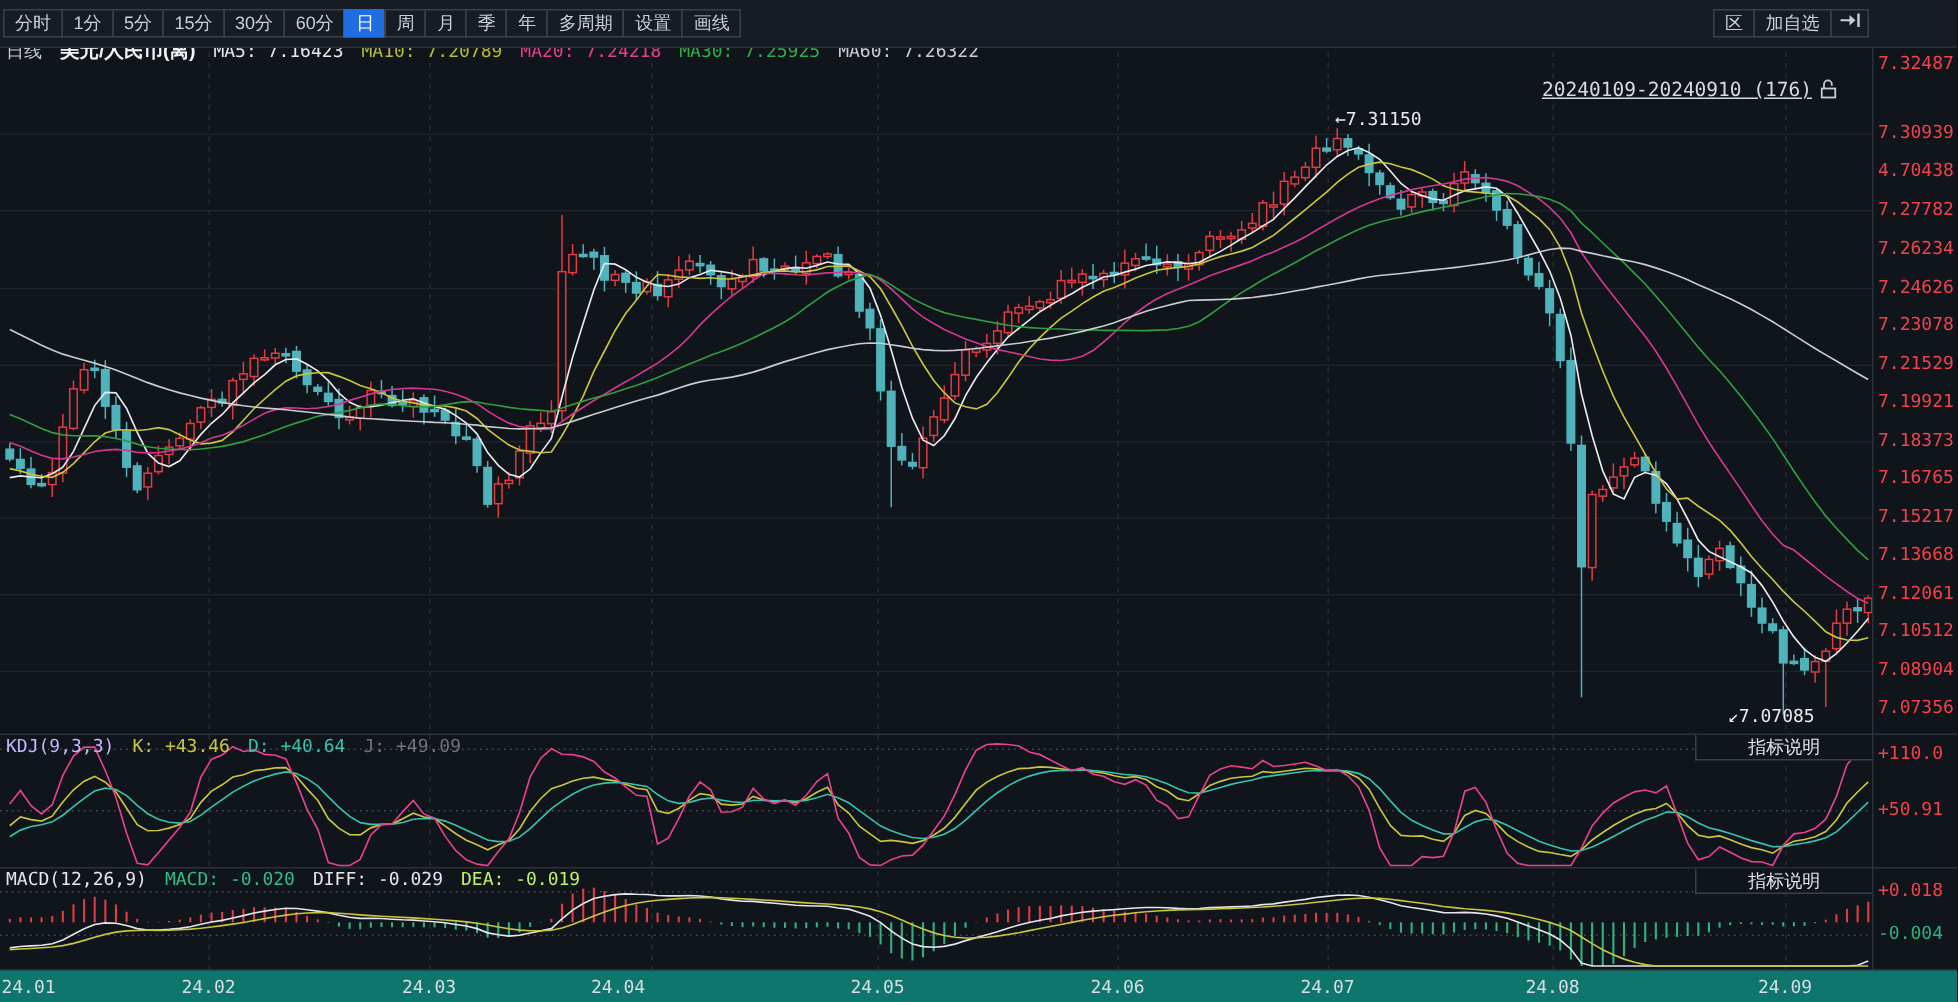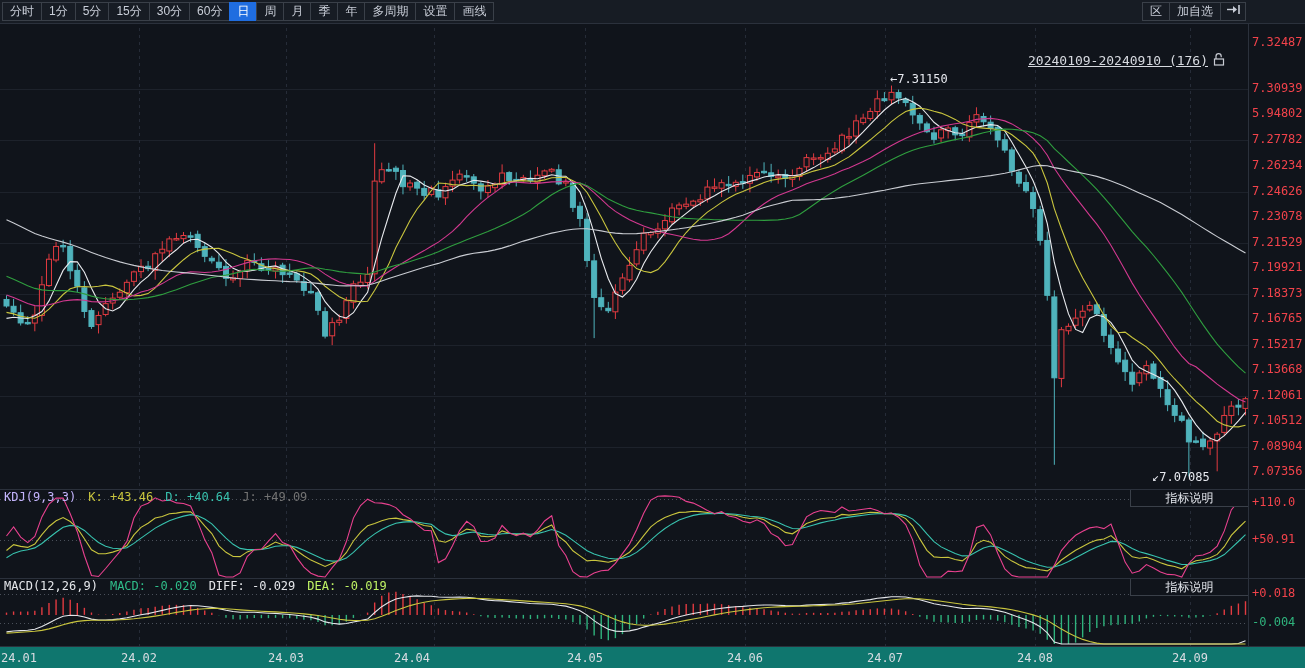--- a/index.html
+++ b/index.html
@@ -1,19 +1,19 @@
 <!DOCTYPE html>
 <html><head>
 <meta charset="utf-8">
 <style>
   html,body{margin:0;padding:0;background:#07090d;}
   .screen{position:relative;width:1305px;height:668px;background:#10141b;overflow:hidden;
           font-family:"Liberation Sans","DejaVu Sans",sans-serif;-webkit-font-smoothing:none;}
   svg#chart-svg{position:absolute;left:0;top:0;z-index:1;}
-  .toolbar{position:absolute;left:0;top:0;width:1305px;height:24px;background:#171c24;
+  .toolbar{position:absolute;left:0;top:0;width:1305px;height:32px;background:#171c24;
            border-bottom:1px solid #2b313c;display:flex;align-items:center;padding-left:2px;
            box-sizing:border-box;z-index:5;}
   .tb-btn{height:19px;line-height:17px;border:1px solid #3a4049;margin-left:-1px;padding:0 7px;
           font-size:12px;color:#c9ced8;box-sizing:border-box;cursor:pointer;white-space:nowrap;}
   .tb-btn:first-child{margin-left:0;}
   .tb-btn.active{background:#1f6de0;border-color:#1f6de0;color:#ffffff;}
   .tb-right{margin-left:auto;margin-right:59px;display:flex;}
   .tb-icon-btn{width:26px;display:flex;align-items:center;justify-content:center;}
   .legend-row{position:absolute;display:flex;gap:12px;align-items:baseline;font-size:12px;z-index:4;white-space:nowrap;}
   .legend-main{left:4px;top:25px;}
@@ -626,20 +626,29 @@
           <svg width="15" height="11" viewBox="0 0 15 11">
             <line x1="1" y1="5.5" x2="9" y2="5.5" stroke="#c9ced8" stroke-width="1.4"></line>
             <path d="M7 2 L11 5.5 L7 9 Z" fill="#c9ced8"></path>
             <line x1="13" y1="1" x2="13" y2="10" stroke="#c9ced8" stroke-width="1.6"></line>
           </svg>
         </span>
       </div>
     </div>
   </div>
 
+  <div class="legend-row legend-main">
+    <span class="period">日线</span>
+    <span class="symbol">美元/人民币(离)</span>
+    <span class="num" style="color: rgb(228, 230, 234);">MA5: 7.16423</span>
+    <span class="num" style="color: rgb(181, 187, 53);">MA10: 7.20789</span>
+    <span class="num" style="color: rgb(226, 65, 143);">MA20: 7.24218</span>
+    <span class="num" style="color: rgb(47, 174, 74);">MA30: 7.25925</span>
+    <span class="num" style="color: rgb(201, 204, 210);">MA60: 7.26322</span>
+  </div>
 
   <div class="date-range">
     <span class="date-text num">20240109-20240910 (176)</span>
     <span>
       <svg width="12" height="14" viewBox="0 0 12 14">
         <path d="M3 7 V4.2 A2.6 2.6 0 0 1 8.2 4.2 V5.2" fill="none" stroke="#c9ccd4" stroke-width="1.2"></path>
         <rect x="1.5" y="7" width="9" height="6" fill="none" stroke="#c9ccd4" stroke-width="1.2"></rect>
       </svg>
     </span>
   </div>
@@ -659,21 +668,21 @@
     <span class="num" style="color:#e4e6ea;">MACD(12,26,9)</span>
     <span class="num" style="color: rgb(47, 190, 138);">MACD: -0.020</span>
     <span class="num" style="color: rgb(228, 230, 234);">DIFF: -0.029</span>
     <span class="num" style="color: #bef264;">DEA: -0.019</span>
   </div>
   <div class="panel-btn" style="top:579px;">指标说明</div>
 
   <div class="y-axis" id="y-axis">
       <span class="ylab num" style="top: 35px; color: rgb(242, 67, 75);">7.32487</span>
       <span class="ylab num" style="top: 81px; color: rgb(242, 67, 75);">7.30939</span>
-      <span class="ylab num" style="top: 106px; color: rgb(242, 67, 75);">5.94802</span>
+      <span class="ylab num" style="top: 106px; color: rgb(242, 67, 75);">4.70438</span>
       <span class="ylab num" style="top: 132px; color: rgb(242, 67, 75);">7.27782</span>
       <span class="ylab num" style="top: 158px; color: rgb(242, 67, 75);">7.26234</span>
       <span class="ylab num" style="top: 184px; color: rgb(242, 67, 75);">7.24626</span>
       <span class="ylab num" style="top: 209px; color: rgb(242, 67, 75);">7.23078</span>
       <span class="ylab num" style="top: 235px; color: rgb(242, 67, 75);">7.21529</span>
       <span class="ylab num" style="top: 260px; color: rgb(242, 67, 75);">7.19921</span>
       <span class="ylab num" style="top: 286px; color: rgb(242, 67, 75);">7.18373</span>
       <span class="ylab num" style="top: 311px; color: rgb(242, 67, 75);">7.16765</span>
       <span class="ylab num" style="top: 337px; color: rgb(242, 67, 75);">7.15217</span>
       <span class="ylab num" style="top: 362px; color: rgb(242, 67, 75);">7.13668</span>

